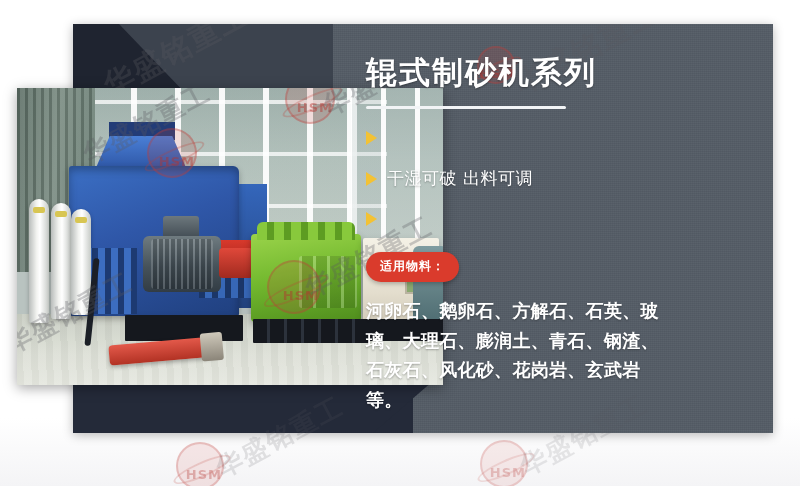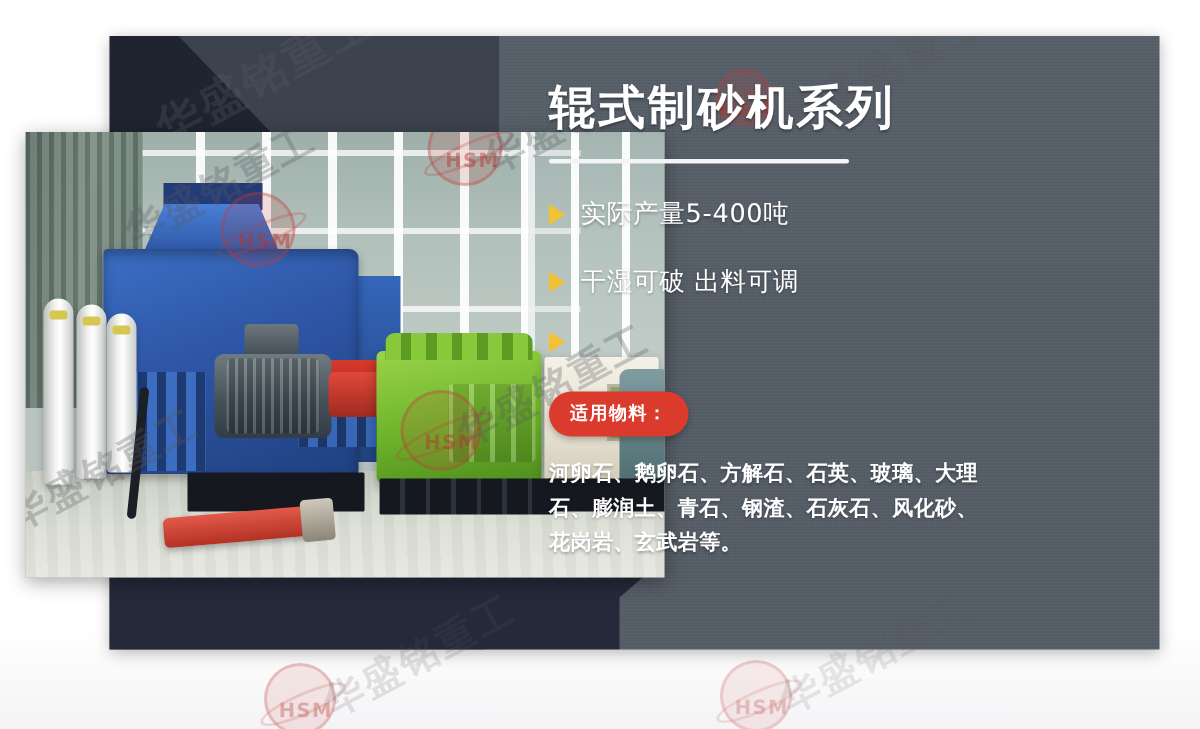--- a/index.html
+++ b/index.html
@@ -286,21 +286,21 @@
     font-size:12px;font-weight:bold;
     padding:6px 14px 7px 14px;
     border-radius:16px;
     letter-spacing:1px;
     margin-top:4px;
     box-shadow:0 2px 4px rgba(0,0,0,.25);
   }
   .materials{
     margin-top:14px;
     width:296px;
-    font-size:14px;
+    font-size:18px;
     font-weight:bold;
     color:#ffffff;
     line-height:1.65;
     letter-spacing:.3px;
     text-shadow:0 1px 2px rgba(0,0,0,.3);
   }
 
   
   .page-wm{position:absolute;pointer-events:none;}
 </style>
@@ -383,21 +383,20 @@
     <div class="wm wm-text" style="left:282px;top:152px;font-size:26px;">华盛铭重工</div>
   </div>
 
   <div class="content">
     <div class="title">辊式制砂机系列</div>
     <div class="divider"></div>
 
     <div class="bullets">
       <div class="bullet">
         <div class="arrow"></div>
-        <div class="bullet-text">实际产量5-400吨</div>
       </div>
       <div class="bullet">
         <div class="arrow"></div>
         <div class="bullet-text">干湿可破  出料可调</div>
       </div>
       <div class="bullet">
         <div class="arrow"></div>
       </div>
     </div>
 

